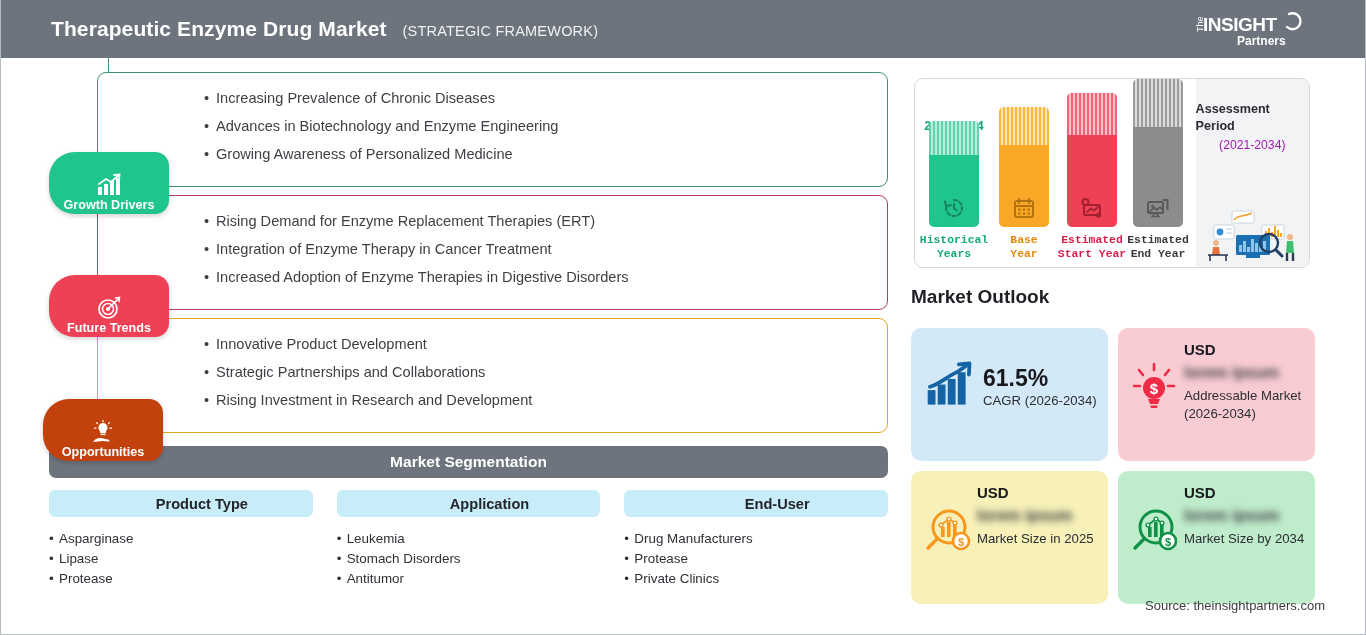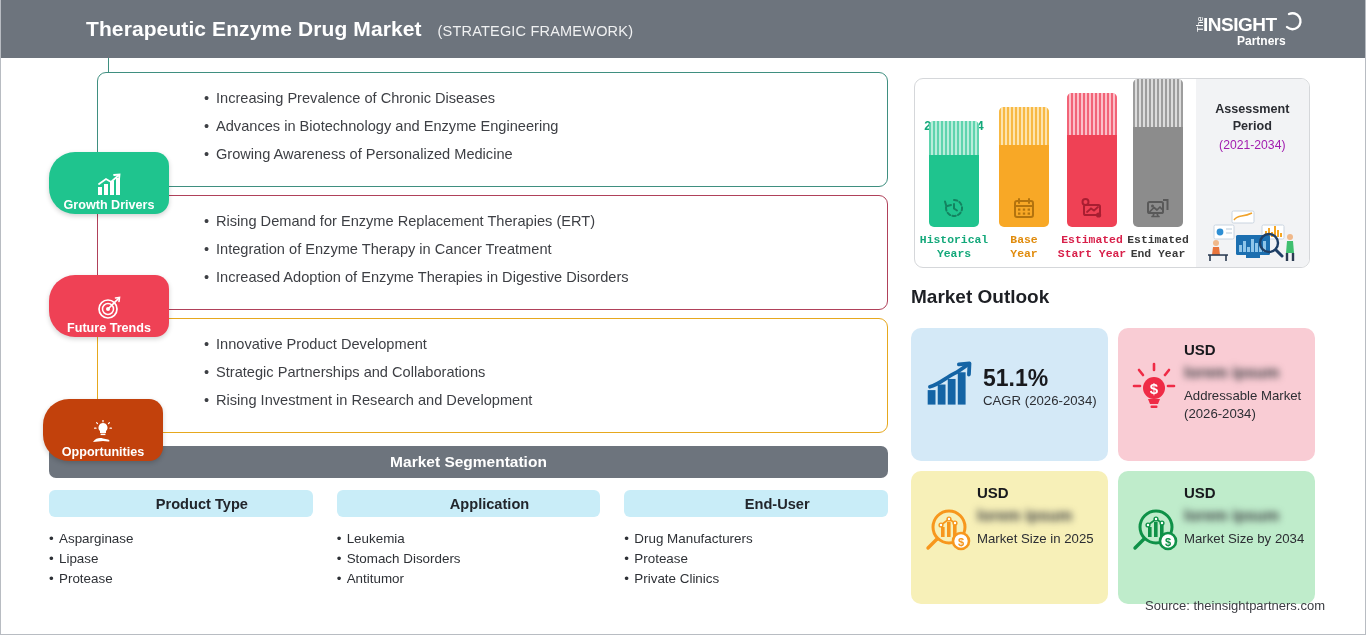--- a/index.html
+++ b/index.html
@@ -16,21 +16,21 @@
     border: 1px solid #b8bcc2;
     border-top: none;
     overflow: hidden;
   }
 
   
   .header {
     position: absolute; left: 0; top: 0;
     width: 1366px; height: 58px;
     background: #6d747d;
-    display: flex; align-items: center; padding-left: 35px;
+    display: flex; align-items: center;
   }
   .header-title {
     margin-left: 50px;
     color: #ffffff;
     font-size: 21px; font-weight: bold;
     letter-spacing: .1px;
     white-space: nowrap;
   }
   .header-sub {
     color: #f0f1f2;
@@ -202,21 +202,20 @@
     font-family: Liberation Mono, monospace;
   }
   .assessment-side {
     width: 114px; height: 100%;
     background: #f2f3f5;
     position: relative;
     border-radius: 0 8px 8px 0;
   }
   .assessment-title {
     padding-top: 22px;
-    text-align: center;
     font-size: 12.6px; font-weight: bold;
     color: #2b2d33;
     line-height: 17px;
   }
   .assessment-range {
     text-align: center;
     font-size: 12.2px;
     color: #a21caf;
     margin-top: 3px;
   }
@@ -563,21 +562,21 @@
             <svg viewBox="0 0 52 44">
               <rect x="6" y="27" width="7" height="13" fill="#1464a5"></rect>
               <rect x="15" y="22" width="7" height="18" fill="#1464a5"></rect>
               <rect x="24" y="17" width="7" height="23" fill="#1464a5"></rect>
               <rect x="33" y="11" width="7" height="29" fill="#1464a5"></rect>
               <path d="M8 24 C16 22 22 16 30 12 C34 10 38 7 42 4" stroke="#1464a5" stroke-width="3.4" fill="none" stroke-linecap="round"></path>
               <path d="M34 4 L43.5 3 L43 13" stroke="#1464a5" stroke-width="3.4" fill="none" stroke-linecap="round" stroke-linejoin="round"></path>
             </svg>
           </div>
           <div class="card-body">
-            <div class="card-value">51.1%</div>
+            <div class="card-value">61.5%</div>
             <div class="card-sub">CAGR (2026-2034)</div>
           </div>
         </div>
       </div>
 
       <div class="card addr">
         <div class="card-row">
           <div class="card-icon">
             <svg viewBox="0 0 52 52">
               <g stroke="#ef2b46" stroke-width="2.6" stroke-linecap="round">

